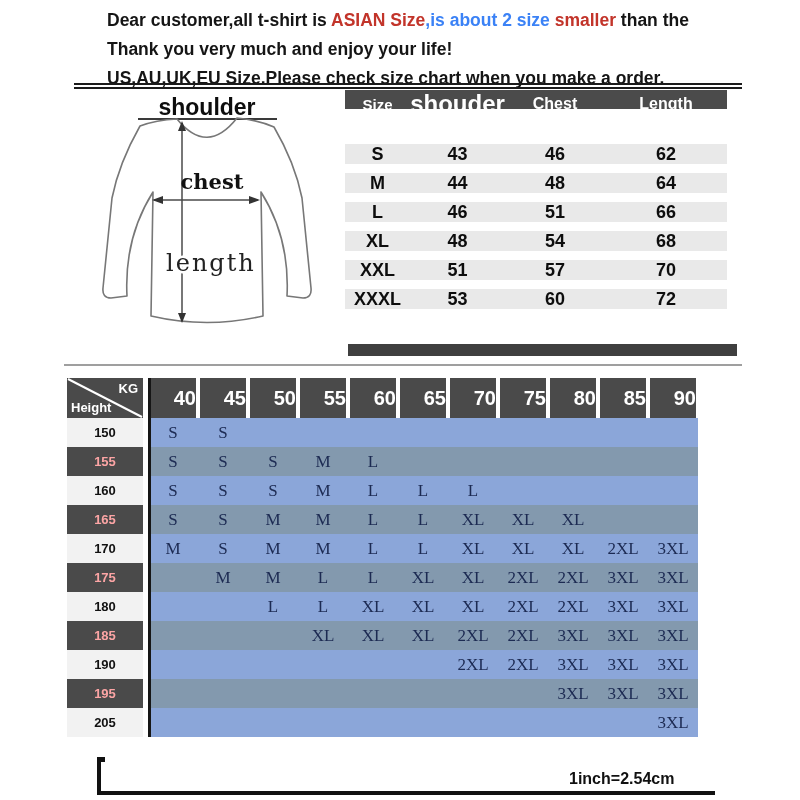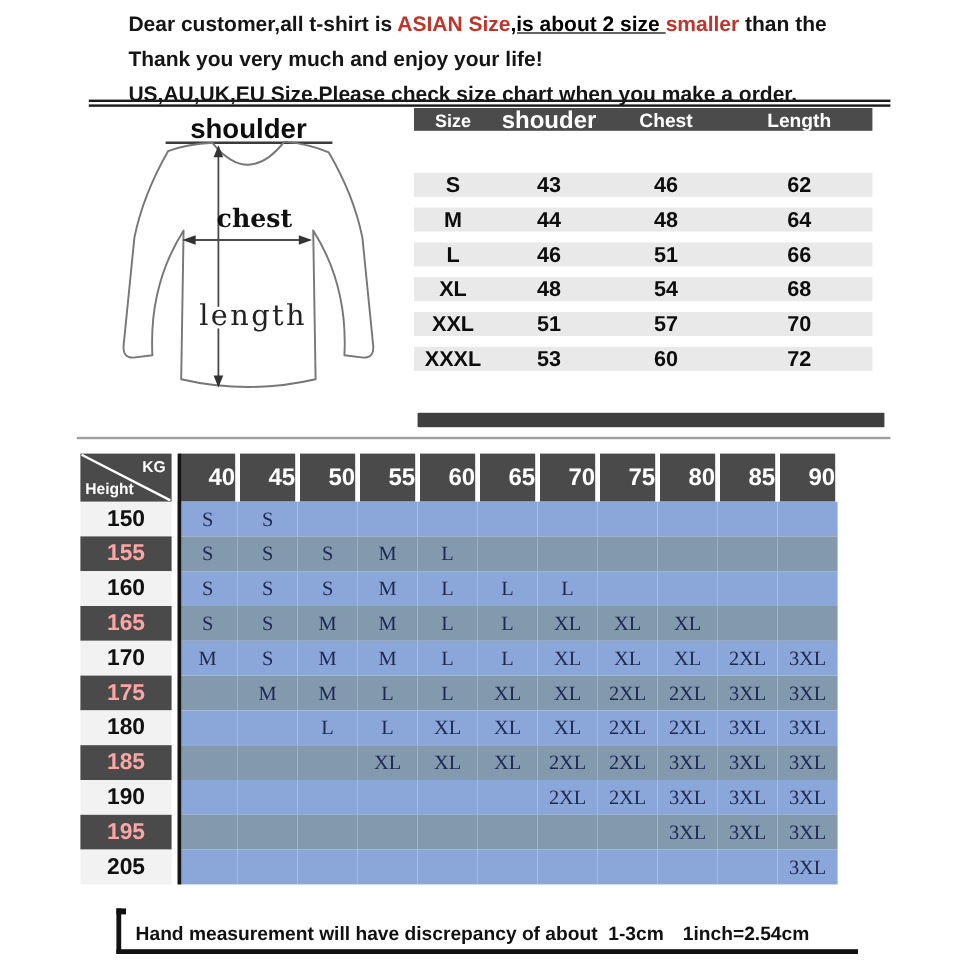--- a/index.html
+++ b/index.html
@@ -13,58 +13,58 @@
                border-top:2px solid #1b1b1b;border-bottom:2px solid #1b1b1b;}
   .bar-dark{position:absolute;left:348px;top:344px;width:389px;height:12px;background:#3f3f3f;}
   .rule-thin{position:absolute;left:64px;top:364px;width:678px;height:2px;background:#9f9f9f;}
   
   .shirt-svg{position:absolute;left:90px;top:88px;}
   
   .size-table{position:absolute;left:345px;top:90px;width:382px;height:240px;}
   .size-table-header{display:grid;grid-template-columns:65px 95px 100px 122px;height:19px;
                      background:#4b4b4b;align-items:center;}
   .size-th{color:#fff;text-align:center;font-weight:bold;}
-  .size-th.h0{font-size:15px}.size-th.h1{font-size:20px}.size-th.h2{font-size:16px}.size-th.h3{font-size:16px}
+  .size-th.h0{font-size:15px}.size-th.h1{font-size:24px}.size-th.h2{font-size:16px}.size-th.h3{font-size:16px}
   .size-rows{position:absolute;left:0;top:54px;width:382px;}
   .size-row{display:grid;grid-template-columns:65px 95px 100px 122px;height:20px;margin-bottom:9px;
             background:#e9e9e9;align-items:center;}
   .size-td{text-align:center;font-weight:bold;font-size:18px;color:#0d0d0d;}
   
   .matrix{position:absolute;left:67px;top:378px;width:631px;}
   .matrix-header{display:grid;grid-template-columns:76px 5px repeat(11,50px);height:40px;}
   .corner-cell{position:relative;background:#4a4a4a;height:40px;}
   .corner-kg{position:absolute;top:3px;right:5px;color:#fff;font-weight:bold;font-size:13px;}
   .corner-height{position:absolute;bottom:3px;left:4px;color:#fff;font-weight:bold;font-size:13px;}
   .corner-diag{position:absolute;left:0;top:0;}
   .hdr-spacer,.row-spacer{background:transparent;}
   .weight-th{margin:0 2px;background:#4a4a4a;color:#fff;font-weight:bold;font-size:20px;
              line-height:40px;text-align:right;}
   .matrix-row{display:grid;grid-template-columns:76px 5px repeat(11,50px);height:29px;}
-  .height-th{text-align:center;font-weight:bold;font-size:19px;line-height:29px;}
+  .height-th{text-align:center;font-weight:bold;font-size:13px;line-height:29px;}
   .height-th.light{background:#f2f2f2;color:#111;}
   .height-th.dark{background:#4a4a4a;color:#fca5a5;}
   .matrix-cell{text-align:center;font-family:"Liberation Serif","DejaVu Serif",serif;
                font-size:17px;line-height:29px;color:#1c2a52;}
   .matrix-row.light .matrix-cell{background:#8ba6d9;}
   .matrix-row.dark .matrix-cell{background:#8399ae;}
   .matrix-vline{position:absolute;left:81px;top:0;width:3px;height:359px;background:#161616;z-index:3;}
   
   .footer-nub{position:absolute;left:97px;top:757px;width:8px;height:5px;background:#111;}
   .footer-tick{position:absolute;left:97px;top:757px;width:4px;height:38px;background:#111;}
   .footer-line{position:absolute;left:97px;top:791px;width:618px;height:4px;background:#111;}
   .footer-note{position:absolute;left:113px;top:770px;font-weight:bold;font-size:16px;color:#111;white-space:pre;}
   .footer-conv{position:absolute;left:537px;top:770px;font-weight:bold;font-size:16px;color:#111;margin-left:32px;}
 </style>
 </head>
 <body>
 
 <div class="page">
 
   <div class="notice">
-      <div class="notice-line"><span style="color: rgb(21, 21, 21);">Dear customer,all t-shirt is </span><span style="color: rgb(194, 52, 42);">ASIAN Size</span><span style="color: #000000; text-decoration: underline;">,is about 2 size </span><span style="color: rgb(194, 52, 42);">smaller</span><span style="color: rgb(21, 21, 21);"> than the</span></div>
+      <div class="notice-line"><span style="color: rgb(21, 21, 21);">Dear customer,all t-shirt is </span><span style="color: rgb(194, 52, 42);">ASIAN Size</span><span style="color: #3b82f6;">,is about 2 size </span><span style="color: rgb(194, 52, 42);">smaller</span><span style="color: rgb(21, 21, 21);"> than the</span></div>
       <div class="notice-line"><span style="color: rgb(21, 21, 21);">Thank you very much and enjoy your life!</span></div>
       <div class="notice-line"><span style="color: rgb(21, 21, 21);">US,AU,UK,EU Size.Please check size chart when you make a order.</span></div>
     </div>
 
   <div class="rule-double"></div>
 
   <svg class="shirt-svg" width="250" height="260" viewBox="0 0 250 260">
     <text x="117" y="27" text-anchor="middle" font-family="Liberation Sans, sans-serif" font-size="23" font-weight="bold" fill="#0d0d0d">shoulder</text>
     <line x1="48" y1="31" x2="187" y2="31" stroke="#3a3a3a" stroke-width="2"></line>
     <path d="M50,38 Q66,32 87,31 Q117,68 147,30 Q168,32 184,39 Q205,75 212,110 L221,200 Q222,210 213,210 L197,208 Q200,150 171,104 L173,228 Q117,241 61,228 L63,104 Q34,150 37,208 L21,210 Q12,210 13,200 L22,110 Q29,75 50,38 Z" fill="none" stroke="#777" stroke-width="1.6" stroke-linejoin="round"></path>
@@ -316,16 +316,15 @@
           <div class="matrix-cell"></div>
           <div class="matrix-cell"></div>
           <div class="matrix-cell">3XL</div>
         </div>
       </div>
   </div>
 
   <div class="footer-nub"></div>
   <div class="footer-tick"></div>
   <div class="footer-line"></div>
-  <div class="footer-note">Hand measurement will have discrepancy of about  1-3cm</div>
   <div class="footer-conv">1inch=2.54cm</div>
 
 </div>
 
 </body></html>

